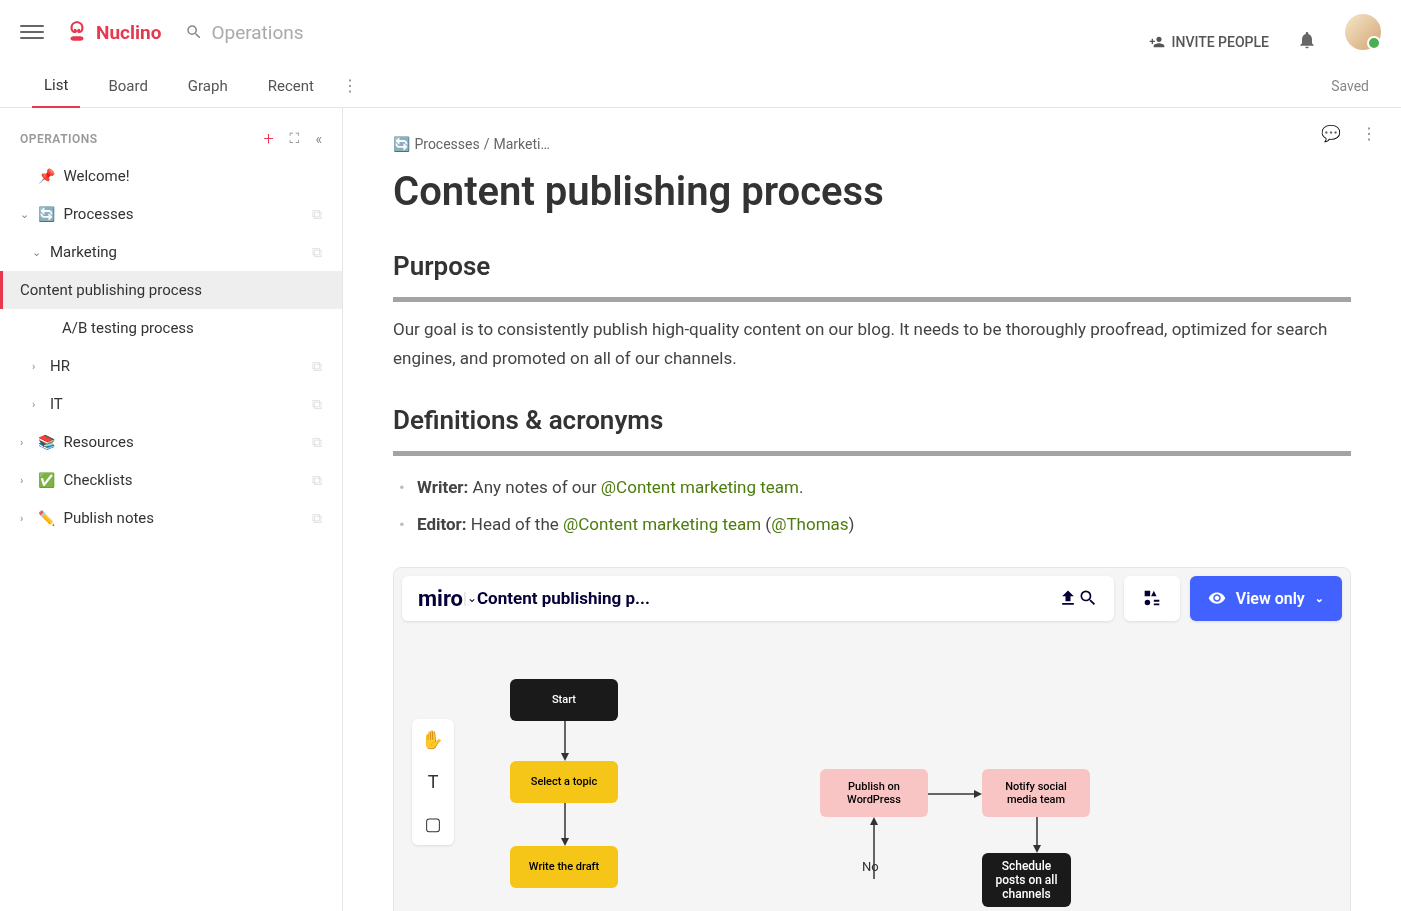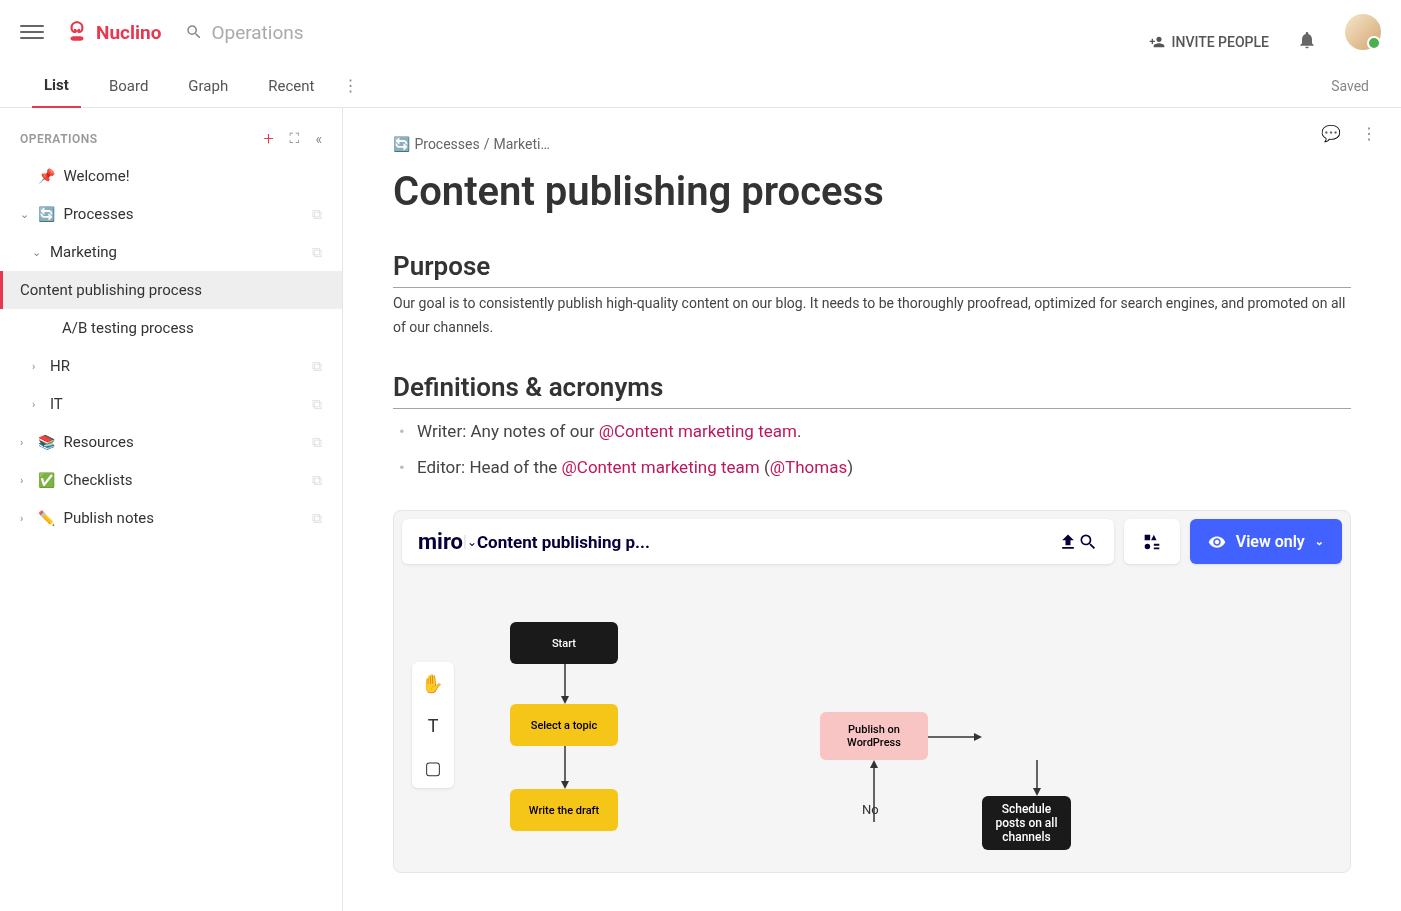--- a/index.html
+++ b/index.html
@@ -16,21 +16,21 @@
 .search-text { color: #aaa; font-size: 19px; }
 .header-right { display: flex; align-items: flex-end; gap: 28px; }
 .invite { display: flex; align-items: center; gap: 6px; color: #555; font-size: 14px; font-weight: 500; cursor: pointer; }
 .bell-icon { color: #666; cursor: pointer; }
 .avatar { width: 36px; height: 36px; border-radius: 50%; background: linear-gradient(135deg, #f5e6c8, #d4a574); position: relative; cursor: pointer; }
 .avatar::after { content: ''; position: absolute; bottom: 0; right: 0; width: 10px; height: 10px; background: #4caf50; border-radius: 50%; border: 2px solid #fff; }
 
 
 .tabs-row { height: 44px; display: flex; align-items: center; padding: 0 32px; border-bottom: 1px solid #e5e5e5; }
 .tab { padding: 0 12px; height: 44px; display: flex; align-items: center; color: #555; font-size: 15px; cursor: pointer; margin-right: 16px; }
-.tab.active { color: #333; border-bottom: 2px solid #e8384f; font-weight: 700; }
+.tab.active { color: #333; border-bottom: 2px solid #e8384f; font-weight: 400; }
 .dots-icon { color: #888; cursor: pointer; font-size: 16px; }
 .saved { margin-left: auto; color: #888; font-size: 14px; }
 
 
 .main { display: flex; height: calc(100% - 108px); }
 .sidebar { width: 343px; border-right: 1px solid #e5e5e5; padding-top: 12px; overflow-y: auto; }
 .sidebar-header { display: flex; align-items: center; padding: 8px 20px; }
 .sidebar-title { color: #999; font-size: 12px; font-weight: 600; letter-spacing: 0.5px; flex: 1; }
 .sidebar-actions { display: flex; gap: 16px; align-items: center; }
 .plus-icon { color: #e8384f; cursor: pointer; font-size: 18px; font-weight: 300; }
@@ -45,27 +45,27 @@
 .indent-1 { padding-left: 32px; }
 .indent-3 { padding-left: 62px; }
 
 
 .content { flex: 1; padding: 20px 50px 0 50px; position: relative; overflow-y: auto; }
 .content-actions { position: absolute; top: 16px; right: 24px; display: flex; gap: 20px; }
 .content-actions span { color: #888; cursor: pointer; font-size: 16px; }
 .breadcrumb { display: flex; align-items: center; gap: 4px; color: #666; font-size: 14px; margin-bottom: 16px; margin-top: 8px; }
 .bc-icon { font-size: 14px; }
 .doc-title { font-size: 40px; font-weight: 600; color: #333; margin-bottom: 36px; }
-.section-h { font-size: 26px; font-weight: 600; color: #333; margin-bottom: 4px; padding-bottom: 6px; border-bottom: 1px solid #a3a3a3; }
-.para { font-size: 14px; color: #444; line-height: 1.7; margin-bottom: 32px; }
+.section-h { font-size: 26px; font-weight: 600; color: #333; margin-bottom: 13px; padding-bottom: 16px; border-bottom: 5px solid #a3a3a3; }
+.para { font-size: 17px; color: #444; line-height: 1.7; margin-bottom: 32px; }
 .def-list { list-style: none; margin-bottom: 24px; }
 .def-list li { font-size: 17px; color: #444; padding: 4px 0 4px 24px; position: relative; line-height: 1.7; }
 .def-list li::before { content: '•'; position: absolute; left: 6px; color: #bbb; }
-.link-mention { color: #be185d; cursor: pointer; }
-strong { font-weight: 400; }
+.link-mention { color: #4d7c0f; cursor: pointer; }
+strong { font-weight: 700; }
 
 
 .embed { border: 1px solid #e5e5e5; border-radius: 8px; background: #f5f5f5; padding: 8px; margin-top: 16px; }
 .embed-toolbar { display: flex; gap: 10px; margin-bottom: 10px; }
 .embed-left { background: #fff; border-radius: 6px; display: flex; align-items: center; padding: 10px 16px; gap: 0; flex: 1; box-shadow: 0 1px 3px rgba(0,0,0,0.1); }
 .miro-logo { font-weight: 700; font-size: 22px; color: #050038; }
 .miro-chevron { color: #050038; font-size: 12px; cursor: pointer; }
 .embed-title { font-weight: 700; font-size: 17px; color: #050038; flex: 1; }
 .embed-icon { color: #050038; cursor: pointer; font-size: 18px; }
 .embed-mid { background: #fff; border-radius: 6px; display: flex; align-items: center; justify-content: center; width: 56px; box-shadow: 0 1px 3px rgba(0,0,0,0.1); }
@@ -246,20 +246,21 @@
         <div class="flow-tools">
           <div class="flow-tool flow-hand">✋</div>
           <div class="flow-tool">T</div>
           <div class="flow-tool">▢</div>
         </div>
 
         <div class="fnode fnode-dark" style="left:108px; top:48px; width:108px; height:42px">Start</div>
         <div class="fnode fnode-yellow" style="left:108px; top:130px; width:108px; height:42px">Select a topic</div>
         <div class="fnode fnode-yellow" style="left:108px; top:215px; width:108px; height:42px">Write the draft</div>
         <div class="fnode fnode-pink" style="left:418px; top:138px; width:108px; height:48px">Publish on WordPress</div>
+        <div class="fnode fnode-pink" style="left:580px; top:138px; width:108px; height:48px">Notify social media team</div>
         <div class="fnode fnode-dark" style="left:580px; top:222px; width:89px; height:54px; font-size:12px">Schedule posts on all channels</div>
 
         <span class="flabel" style="left:460px; top:228px">No</span>
 
         <svg class="farrow" style="left:158px; top:90px" width="10" height="40">
             <line x1="5" y1="0" x2="5" y2="32" stroke="#333" stroke-width="1.5"></line>
             <polygon points="5,40 1,32 9,32" fill="#333"></polygon>
           </svg>
         <svg class="farrow" style="left:158px; top:172px" width="10" height="43">
             <line x1="5" y1="0" x2="5" y2="35" stroke="#333" stroke-width="1.5"></line>

